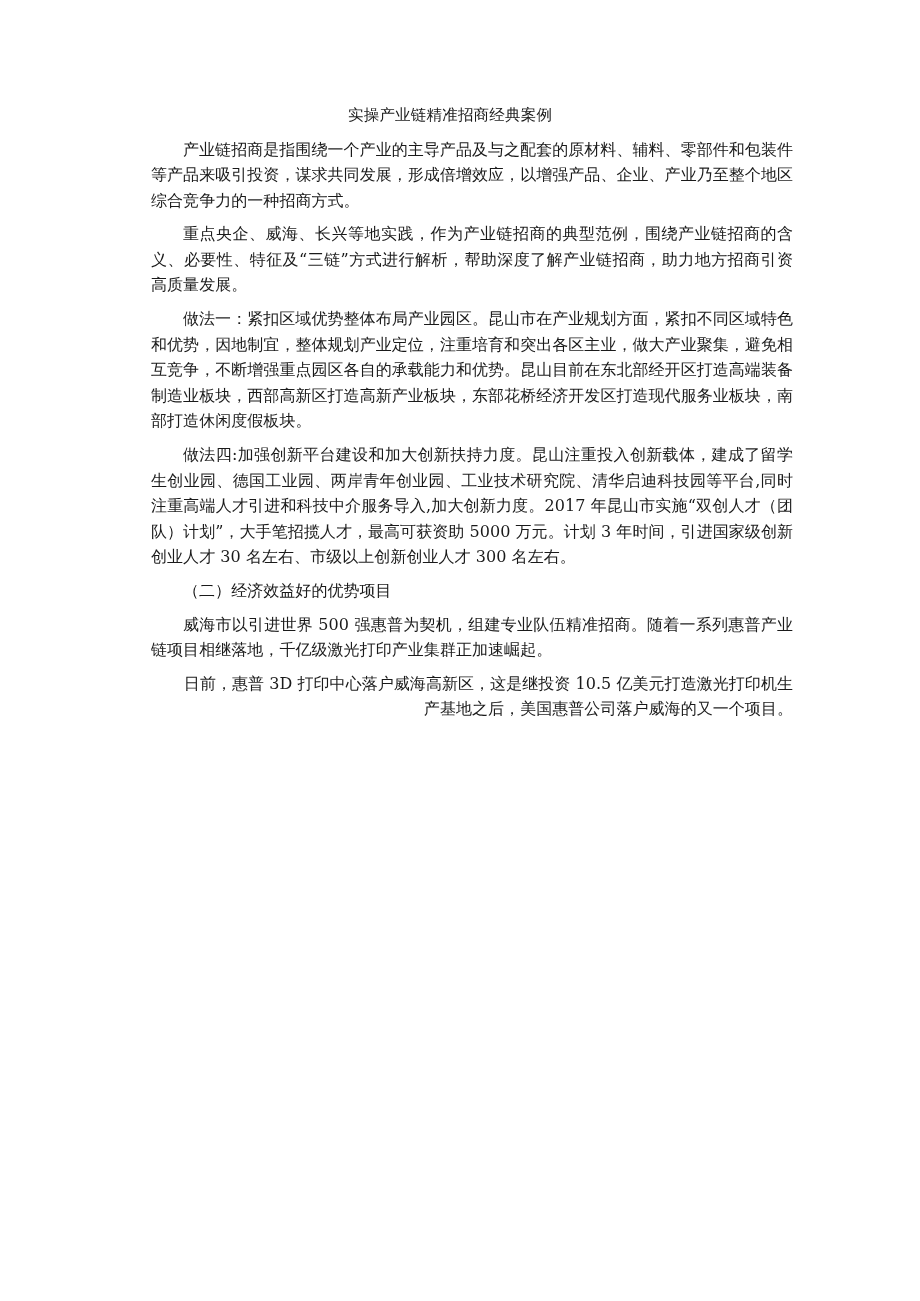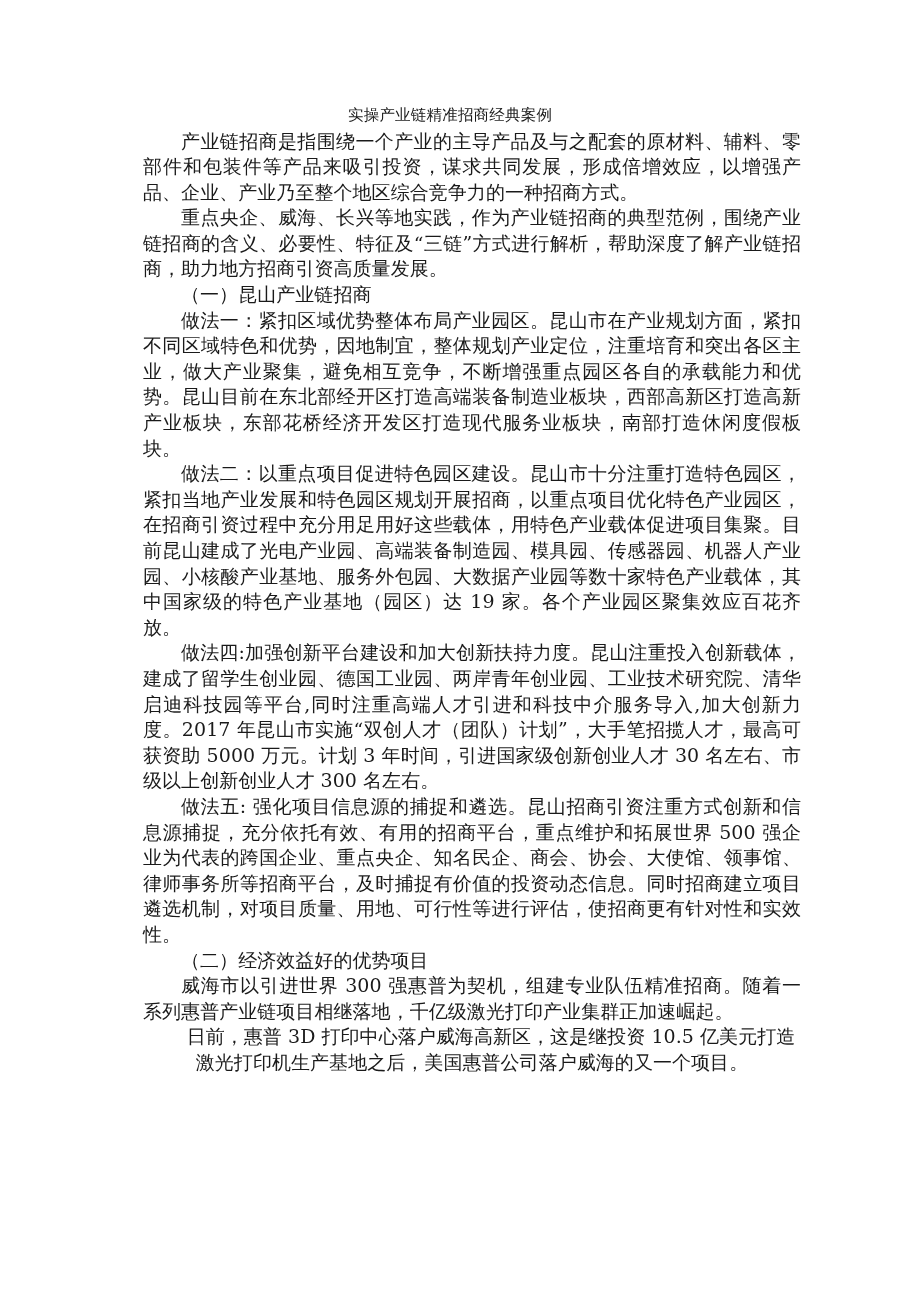--- a/index.html
+++ b/index.html
@@ -28,55 +28,52 @@
   .doc-title {
     font-size: 15.5px;
     line-height: 25.5px;
     font-weight: normal;
     margin: 0 0 0 0;
     padding-left: 205px;
     letter-spacing: 0.2px;
     white-space: nowrap;
   }
   .para {
-    font-size: 19px;
+    font-size: 16px;
     line-height: 25.6px;
-    margin: 0;
+    margin: 8px;
     text-align: justify;
     text-justify: inter-character;
     text-indent: 2em;
     letter-spacing: 0.05px;
     word-break: break-all;
   }
-  .para:last-child { text-align: center; }
+  .para:last-child { text-align: right; }
 </style>
 </head>
 <body>
 
 <div id="page">
   <div id="content">
 
     <div class="doc-title">实操产业链精准招商经典案例</div>
 
     <p class="para">产业链招商是指围绕一个产业的主导产品及与之配套的原材料、辅料、零部件和包装件等产品来吸引投资，谋求共同发展，形成倍增效应，以增强产品、企业、产业乃至整个地区综合竞争力的一种招商方式。</p>
 
     <p class="para">重点央企、威海、长兴等地实践，作为产业链招商的典型范例，围绕产业链招商的含义、必要性、特征及“三链”方式进行解析，帮助深度了解产业链招商，助力地方招商引资高质量发展。</p>
 
-    <p class="para">（一）昆山产业链招商</p>
 
 
     <p class="para">做法一：紧扣区域优势整体布局产业园区。昆山市在产业规划方面，紧扣不同区域特色和优势，因地制宜，整体规划产业定位，注重培育和突出各区主业，做大产业聚集，避免相互竞争，不断增强重点园区各自的承载能力和优势。昆山目前在东北部经开区打造高端装备制造业板块，西部高新区打造高新产业板块，东部花桥经济开发区打造现代服务业板块，南部打造休闲度假板块。</p>
 
-    <p class="para">做法二：以重点项目促进特色园区建设。昆山市十分注重打造特色园区，紧扣当地产业发展和特色园区规划开展招商，以重点项目优化特色产业园区，在招商引资过程中充分用足用好这些载体，用特色产业载体促进项目集聚。目前昆山建成了光电产业园、高端装备制造园、模具园、传感器园、机器人产业园、小核酸产业基地、服务外包园、大数据产业园等数十家特色产业载体，其中国家级的特色产业基地（园区）达 19 家。各个产业园区聚集效应百花齐放。</p>
 
 
     <p class="para">做法四:加强创新平台建设和加大创新扶持力度。昆山注重投入创新载体，建成了留学生创业园、德国工业园、两岸青年创业园、工业技术研究院、清华启迪科技园等平台,同时注重高端人才引进和科技中介服务导入,加大创新力度。2017 年昆山市实施“双创人才（团队）计划”，大手笔招揽人才，最高可获资助 5000 万元。计划 3 年时间，引进国家级创新创业人才 30 名左右、市级以上创新创业人才 300 名左右。</p>
 
-    <p class="para">做法五: 强化项目信息源的捕捉和遴选。昆山招商引资注重方式创新和信息源捕捉，充分依托有效、有用的招商平台，重点维护和拓展世界 500 强企业为代表的跨国企业、重点央企、知名民企、商会、协会、大使馆、领事馆、律师事务所等招商平台，及时捕捉有价值的投资动态信息。同时招商建立项目遴选机制，对项目质量、用地、可行性等进行评估，使招商更有针对性和实效性。</p>
 
     <p class="para">（二）经济效益好的优势项目</p>
 
-    <p class="para">威海市以引进世界 300 强惠普为契机，组建专业队伍精准招商。随着一系列惠普产业链项目相继落地，千亿级激光打印产业集群正加速崛起。</p>
+    <p class="para">威海市以引进世界 500 强惠普为契机，组建专业队伍精准招商。随着一系列惠普产业链项目相继落地，千亿级激光打印产业集群正加速崛起。</p>
 
     <p class="para">日前，惠普 3D 打印中心落户威海高新区，这是继投资 10.5 亿美元打造激光打印机生产基地之后，美国惠普公司落户威海的又一个项目。</p>
 
   </div>
 </div>
 
 </body></html>

